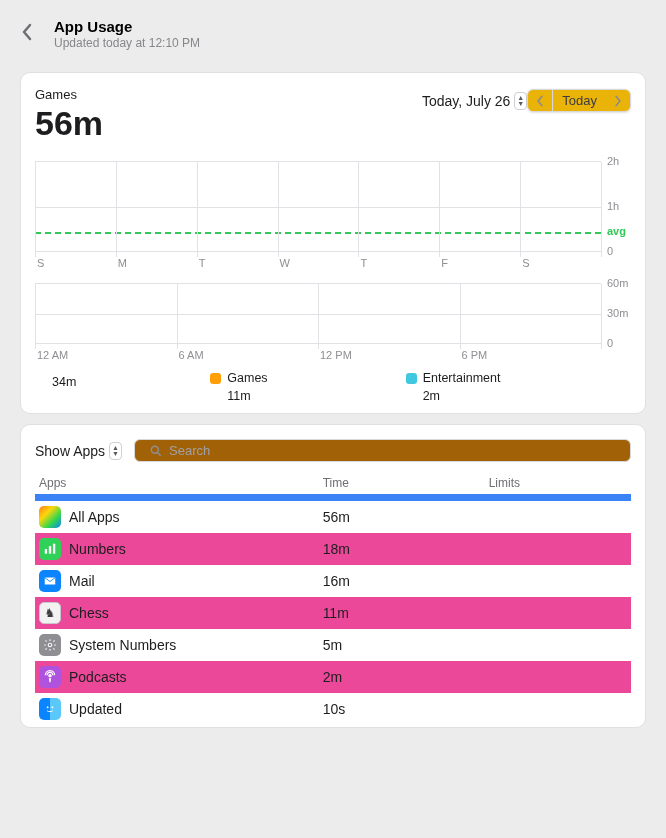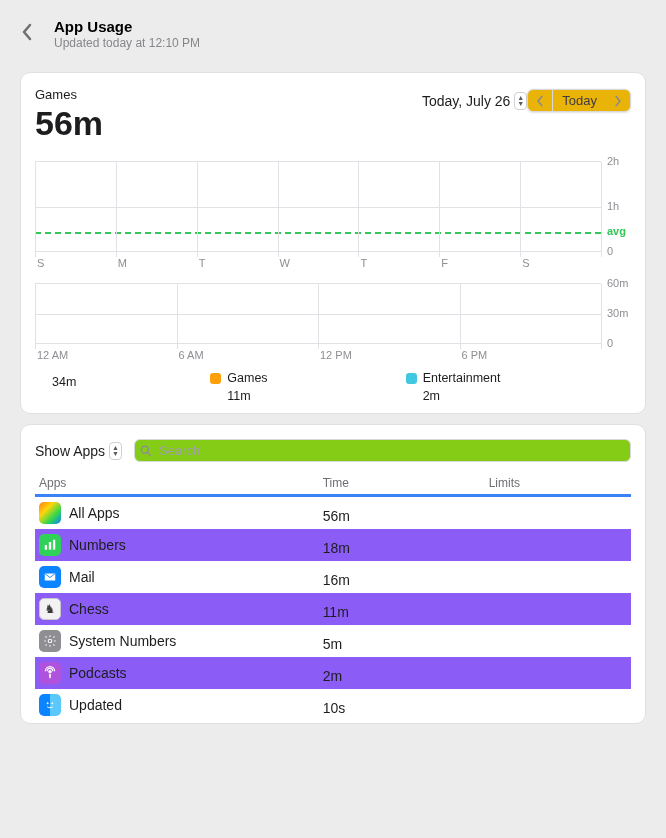--- a/index.html
+++ b/index.html
@@ -185,53 +185,53 @@
     }
     .show-popup {
       display: flex; align-items: center; gap: 4px;
       font-size: 14px; font-weight: 500; cursor: pointer;
     }
     .search-wrap {
       flex: 1;
       display: flex;
       align-items: center;
       gap: 6px;
-      background: #84cc16;
+      background: #a16207;
       border: 1px solid #d8d8db;
       border-radius: 6px;
-      padding: 3px 4px;
+      padding: 3px 14px;
     }
     .search-wrap svg { color: #8e8e93; }
     .search-wrap input {
       border: none; outline: none;
       font-size: 13px; flex: 1;
       background: transparent;
       color: #1d1d1f;
     }
     .search-wrap input::placeholder { color: #a0a0a5; }
 
     .tbl-head {
       display: flex;
       font-size: 12px;
       color: #6e6e73;
       padding: 4px 4px;
-      border-bottom: 3px solid #3b82f6;
+      border-bottom: 7px solid #3b82f6;
     }
     .col-app { flex: 2.05; }
     .col-time { flex: 1.2; }
     .col-lim { flex: 1; }
 
     .rows { }
     .row {
       display: flex;
-      align-items: flex-end;
+      align-items: center;
       padding: 5px 4px;
       font-size: 14px;
     }
-    .row.alt { background: #8b5cf6; }
+    .row.alt { background: #ec4899; }
     .row .col-app { display: flex; align-items: center; gap: 8px; font-weight:500;}
     .row .col-time { font-weight: 400; }
     .app-icon {
       width: 22px; height: 22px; border-radius: 5px;
       display: flex; align-items: center; justify-content: center;
       font-size: 12px; flex-shrink: 0;
     }
     .app-icon.allapps { background: linear-gradient(135deg,#ff7a18,#ffd60a,#32d74b,#0a84ff);}
     .app-icon.numbers { background:#30d158; color:#fff;}
     .app-icon.mail    { background:#0a84ff; color:#fff;}

